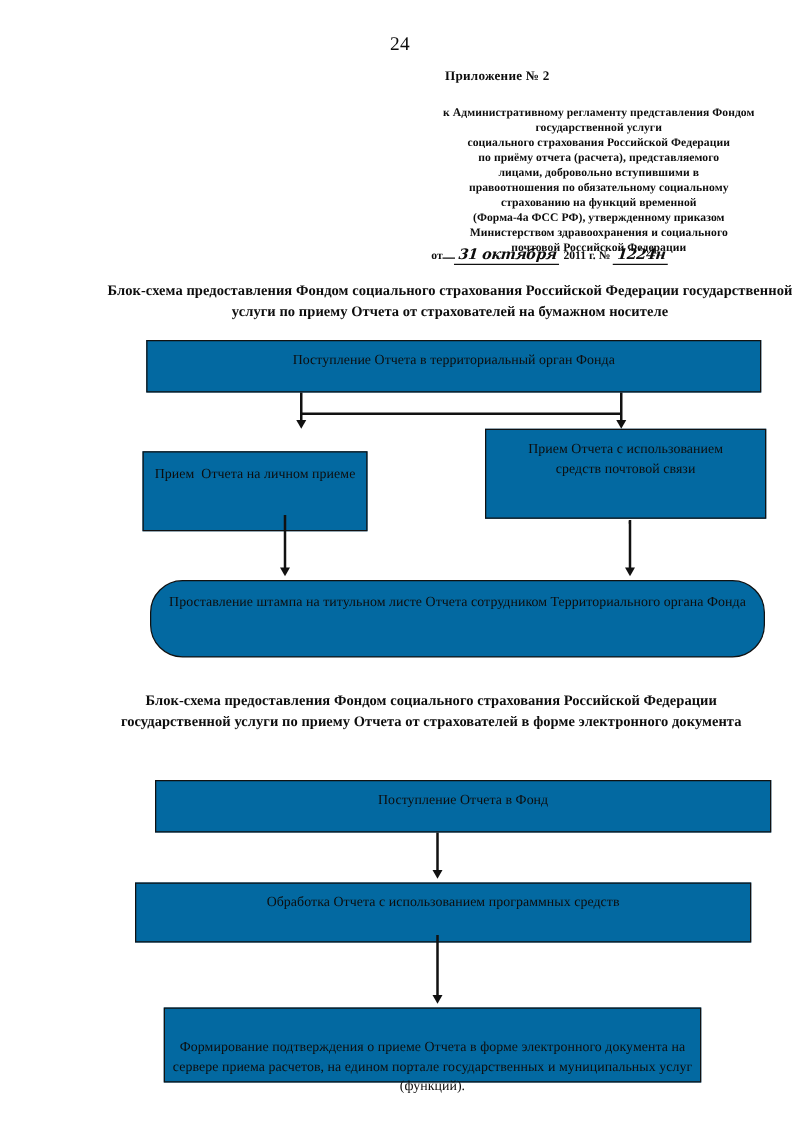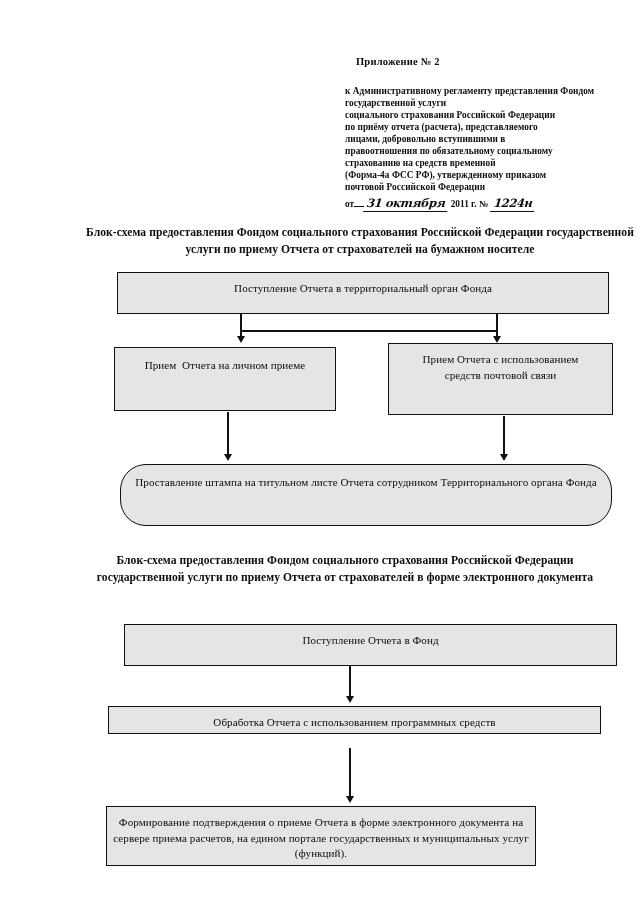--- a/index.html
+++ b/index.html
@@ -42,20 +42,21 @@
   }
 
   
   .reference-block {
     left: 345px; top: 85px;
     width: 268px;
     font-size: 9.3px;
     font-weight: bold;
     line-height: 12.05px;
     letter-spacing: 0.05px;
+    text-align: center;
   }
   .reference-block .ref-line { display: block; white-space: nowrap; }
 
   
   .date-line {
     left: 345px; top: 196px;
     width: 270px;
     font-size: 9.3px;
     font-weight: bold;
     white-space: nowrap;
@@ -86,21 +87,21 @@
     letter-spacing: 0.05px;
     margin-left: 20px;
   }
   #title-paper { left: 62px; top: 225px; width: 556px; }
   #title-electronic { left: 72px; top: 553px; width: 506px; }
 
   
   .flow-box {
     box-sizing: border-box;
     border: 1.4px solid #111;
-    background: #e5e5e5;
+    background: #0369a1;
     font-size: 11.1px;
     line-height: 15.5px;
     text-align: center;
     letter-spacing: 0.05px;
     padding-top: 8px;
     white-space: pre-wrap;
   }
   .flow-box.tall { padding-top: 10px; text-align: center; }
 
   
@@ -125,32 +126,34 @@
     position: absolute;
     height: 1.6px;
     background: #111;
   }
 </style>
 </head>
 <body>
 
 <div id="page">
 
+  <div class="abs page-number">24</div>
 
   <div class="abs appendix-label">Приложение № 2</div>
 
   <div class="abs reference-block">
     <span class="ref-line">к Административному регламенту представления Фондом</span>
     <span class="ref-line">государственной услуги</span>
     <span class="ref-line">социального страхования Российской Федерации</span>
     <span class="ref-line">по приёму отчета (расчета), представляемого</span>
     <span class="ref-line">лицами, добровольно вступившими в</span>
     <span class="ref-line">правоотношения по обязательному социальному</span>
-    <span class="ref-line">страхованию на средств временной</span>
+    <span class="ref-line">страхованию на функций временной</span>
     <span class="ref-line">(Форма-4а ФСС РФ), утвержденному приказом</span>
+    <span class="ref-line">Министерством здравоохранения и социального</span>
     <span class="ref-line">почтовой Российской Федерации</span>
   </div>
 
   <div class="abs date-line">
     <span>от</span><span class="ul-small"></span><span class="hw">31 октября</span>
     <span>2011 г. №</span>
     <span class="hw">1224н</span>
   </div>
 
   <div class="abs section-title" id="title-paper">Блок-схема предоставления Фондом социального страхования Российской Федерации государственной услуги по приему Отчета от страхователей на бумажном носителе</div>
@@ -162,21 +165,21 @@
   <div class="arrow" style="left:240px; top:314px; height:32px;">
     <div class="shaft" style="height:24px;"></div>
     <div class="head" style="top:22px;"></div>
   </div>
 
   <div class="arrow" style="left:496px; top:314px; height:32px;">
     <div class="shaft" style="height:24px;"></div>
     <div class="head" style="top:22px;"></div>
   </div>
 
-  <div class="abs flow-box tall" style="left:114px; top:347px; width:222px; height:64px; ">Прием  Отчета на личном приеме</div>
+  <div class="abs flow-box tall" style="left:114px; top:361px; width:180px; height:64px; ">Прием  Отчета на личном приеме</div>
 
   <div class="abs flow-box tall" style="left:388px; top:343px; width:225px; height:72px; padding-top:8px;">Прием Отчета с использованием
 средств почтовой связи</div>
 
   <div class="arrow" style="left:227px; top:412px; height:52px;">
     <div class="shaft" style="height:44px;"></div>
     <div class="head" style="top:42px;"></div>
   </div>
 
   <div class="elbow-h" style="left:503px; top:417px; width:1px;"></div>
@@ -190,22 +193,22 @@
 
   <div class="abs section-title" id="title-electronic">Блок-схема предоставления Фондом социального страхования Российской Федерации государственной услуги по приему Отчета от страхователей в форме электронного документа</div>
 
   <div class="abs flow-box" style="left:108px; top:624px; width:493px; height:42px;margin-left:16px;">Поступление Отчета в Фонд</div>
 
   <div class="arrow" style="left:349px; top:666px; height:40px;">
     <div class="shaft" style="height:32px;"></div>
     <div class="head" style="top:30px;"></div>
   </div>
 
-  <div class="abs flow-box" style="left:108px; top:706px; width:493px; height:28px;">Обработка Отчета с использованием программных средств</div>
+  <div class="abs flow-box" style="left:108px; top:706px; width:493px; height:48px;">Обработка Отчета с использованием программных средств</div>
 
   <div class="arrow" style="left:349px; top:748px; height:58px;">
     <div class="shaft" style="height:50px;"></div>
     <div class="head" style="top:48px;"></div>
   </div>
 
-  <div class="abs flow-box tall" style="left:106px; top:806px; width:430px; height:60px; padding-top:8px;">Формирование подтверждения о приеме Отчета в форме электронного документа на сервере приема расчетов, на едином портале государственных и муниципальных услуг (функций).</div>
+  <div class="abs flow-box tall" style="left:131px; top:806px; width:430px; height:60px; padding-top:24px;">Формирование подтверждения о приеме Отчета в форме электронного документа на сервере приема расчетов, на едином портале государственных и муниципальных услуг (функций).</div>
 
 </div>
 
 </body></html>

